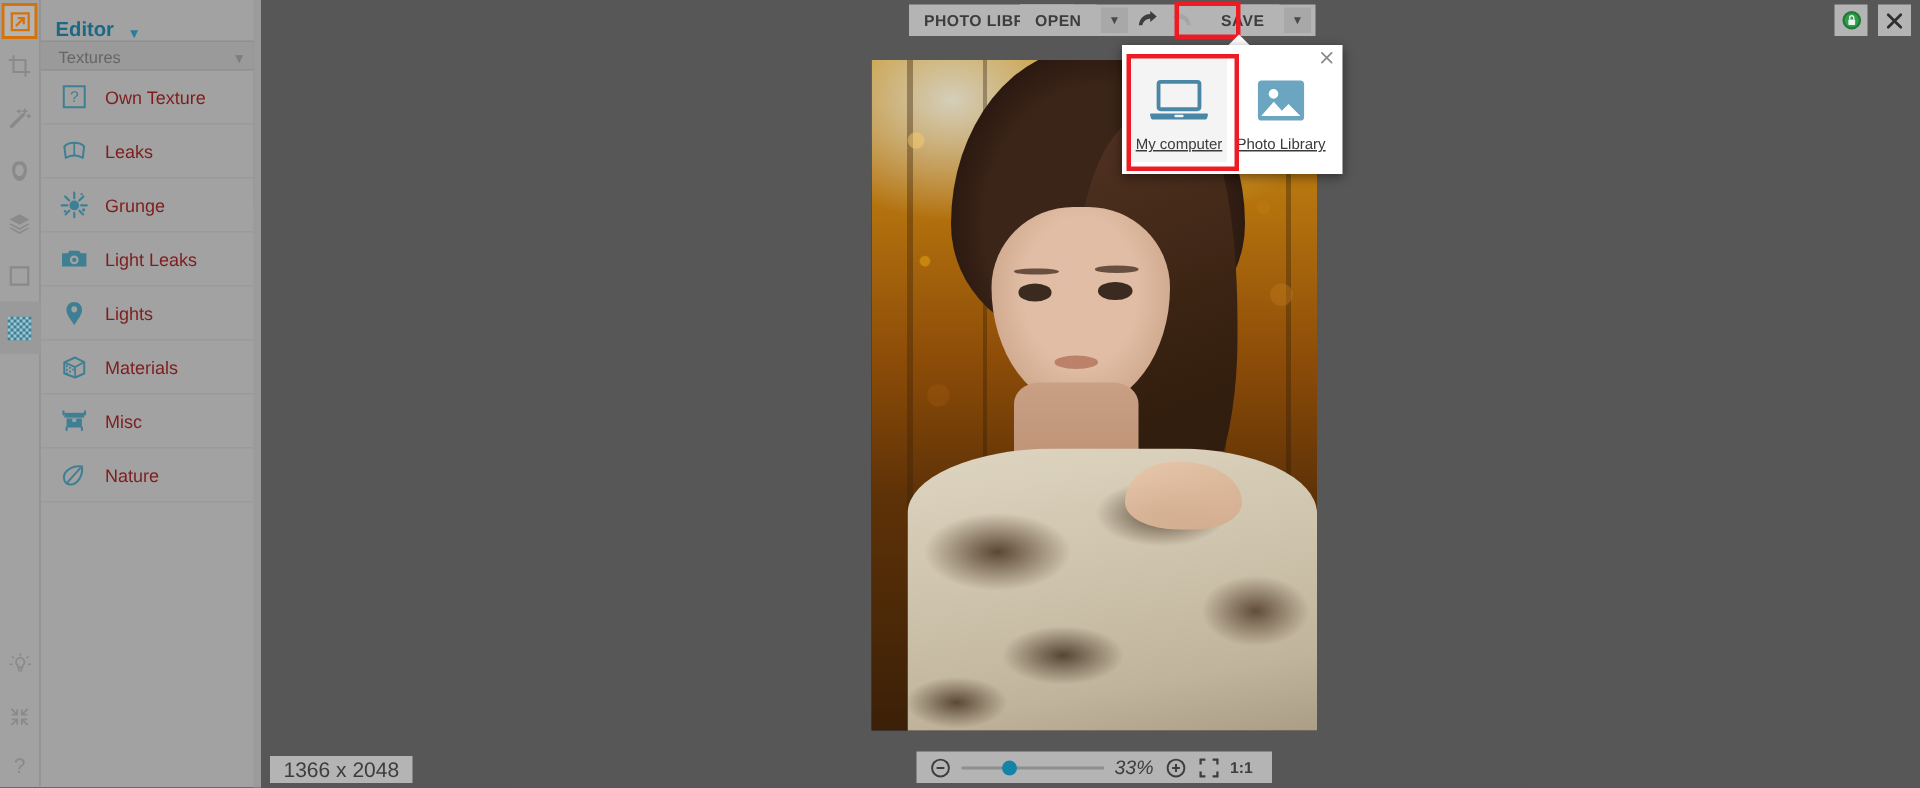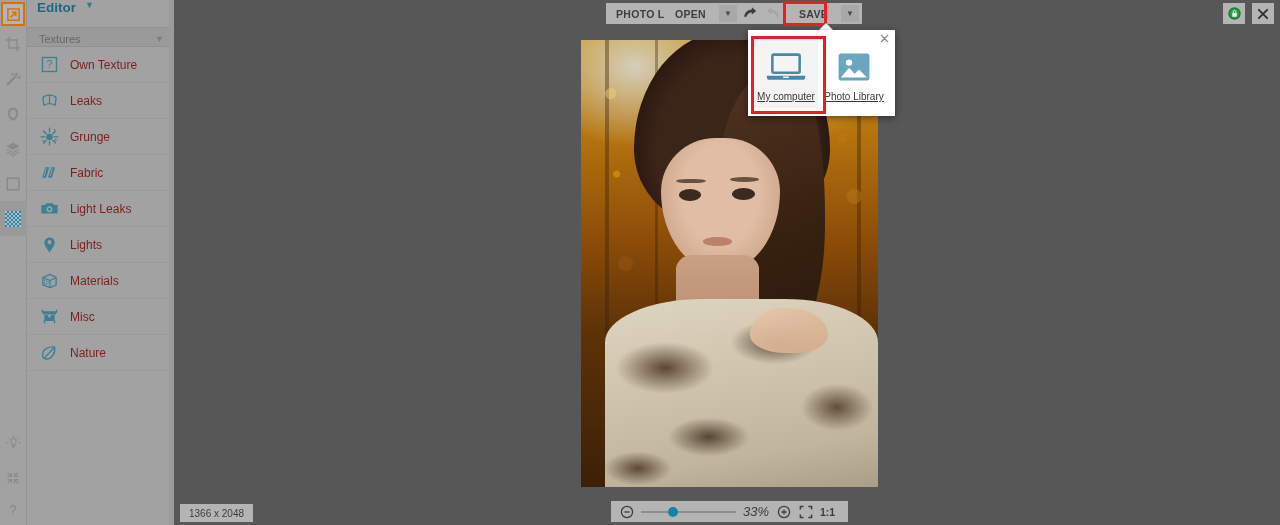--- a/index.html
+++ b/index.html
@@ -28,21 +28,21 @@
   }
   .rail-btn.active{ background:#9a9a9a; }
   .rail-spacer{ flex:1; }
 
   
   .panel{
     position:absolute; left:27px; top:0; width:147px; height:525px;
     background:#a2a2a2;
   }
   .panel-head{
-    height:27px;display:flex;align-items:flex-start;gap:9px;padding:0 10px;
+    height:27px;display:flex;align-items:flex-end;gap:9px;padding:0 10px;
     color:#1c6986;font-weight:bold;font-size:13.5px;cursor:pointer;
   }
   .panel-head .chev{ color:#2a7d9b; font-size:9px; }
   .section-head{
     height:20px;background:#9a9a9a;display:flex;align-items:center;
     justify-content:space-between;padding:4px 10px 0 12px;
     color:#666;font-size:11px;cursor:pointer;
     border-top:1px solid #909090;border-bottom:1px solid #909090;
   }
   .section-head .chev{ font-size:9px;color:#7d7d7d; }
@@ -199,21 +199,21 @@
     width:64px;height:70px;display:flex;flex-direction:column;align-items:center;
     justify-content:flex-start;padding-top:9px;cursor:pointer;
   }
   .opt.sel{ background:#f4f4f4; }
   .opt-ico{ height:40px;display:flex;align-items:center;justify-content:center; }
   .opt-lbl{ font-size:10px;color:#3a3a3a;margin-top:4px;text-decoration:underline; }
 
   
   .size-badge{
     position:absolute;left:180px;bottom:3px;height:18px;background:#b4b4b4;
-    display:flex;align-items:center;padding:0 9px;font-size:10px;color:#3d3d3d;
+    display:flex;align-items:center;padding:0 9px;font-size:14px;color:#3d3d3d;
   }
   .zoombar{
     position:absolute;left:611px;bottom:3px;width:237px;height:21px;background:#b4b4b4;
     display:flex;align-items:center;padding:0 8px;gap:7px;
   }
   .zb-ico{ width:15px;height:15px;display:flex;align-items:center;justify-content:center;cursor:pointer; }
   .slider{ position:relative;width:95px;height:15px;display:flex;align-items:center;cursor:pointer; }
   .slider .track{ width:100%;height:2px;background:#8e8e8e; }
   .slider .knob{
     position:absolute;left:34%;margin-left:-5px;width:10px;height:10px;border-radius:50%;
@@ -371,30 +371,20 @@
           <circle cx="10" cy="10.5" r="3.4" fill="#3f7f94"></circle>
           <path d="M10 1.4v4M10 15.6v3.2M1.2 10.4h4M14.8 10.4h4M3.6 4.2l2.9 2.9M13.6 14.2l2.6 2.6M16.4 4.2l-2.9 2.9M6.5 14.2l-2.6 2.6" stroke="#3f7f94" stroke-width="1.5" stroke-linecap="round"></path>
           <circle cx="16.6" cy="13.6" r="1.1" fill="#3f7f94"></circle>
           <circle cx="3.6" cy="14.6" r=".9" fill="#3f7f94"></circle>
           <circle cx="15.2" cy="2.6" r=".8" fill="#3f7f94"></circle>
         </svg>
       </span>
       <span class="item-lbl">Grunge</span>
     </div>
 
-    <div class="item">
-      <span class="item-ico">
-        <svg width="19" height="17" viewBox="0 0 20 18">
-          <path d="M5.6 3.4h4.2L6.4 14.6H2.2z" fill="#3f7f94"></path>
-          <path d="M11.8 3.4H16l-3.4 11.2H8.4z" fill="#3f7f94"></path>
-          <path d="M6.6 4.6l-2.2 8M13 4.6l-2.2 8" stroke="#a2a2a2" stroke-width=".9"></path>
-        </svg>
-      </span>
-      <span class="item-lbl">Fabric</span>
-    </div>
 
     <div class="item">
       <span class="item-ico">
         <svg width="19" height="17" viewBox="0 0 20 18">
           <path d="M1.4 5.2h4l1.2-1.8h6.8l1.2 1.8h4v9.2H1.4z" fill="#3f7f94"></path>
           <circle cx="10" cy="9.8" r="3.1" fill="#a2a2a2"></circle>
           <circle cx="10" cy="9.8" r="1.5" fill="#3f7f94"></circle>
         </svg>
       </span>
       <span class="item-lbl">Light Leaks</span>
@@ -478,21 +468,21 @@
     </div>
   </div>
 </div>
 
 <div class="toolbar">
 
   <div class="tb-group" style="left:432px;">
     <div class="tb-btn">PHOTO LIBRARY</div>
   </div>
 
-  <div class="tb-group" style="left:491px;align-items:center;">
+  <div class="tb-group" style="left:506px;align-items:center;">
     <div class="tb-btn">OPEN</div>
     <div class="tb-caret">
       <span>▼</span>
     </div>
 
     <div class="tb-icon">
       <svg width="17" height="13" viewBox="0 0 18 14">
         <path d="M9 11.4C9 6.6 12 3.4 16 3.4v3.2L11.4 2 16 -2.6V.6" fill="none"></path>
         <path d="M2.2 10.6c.6-5 4-8 8.2-8l.1-2.2 4.6 3.9-4.6 3.9-.1-2.3c-2.9 0-5 1.8-5.6 4.7z" fill="#3d3d3d"></path>
       </svg>

